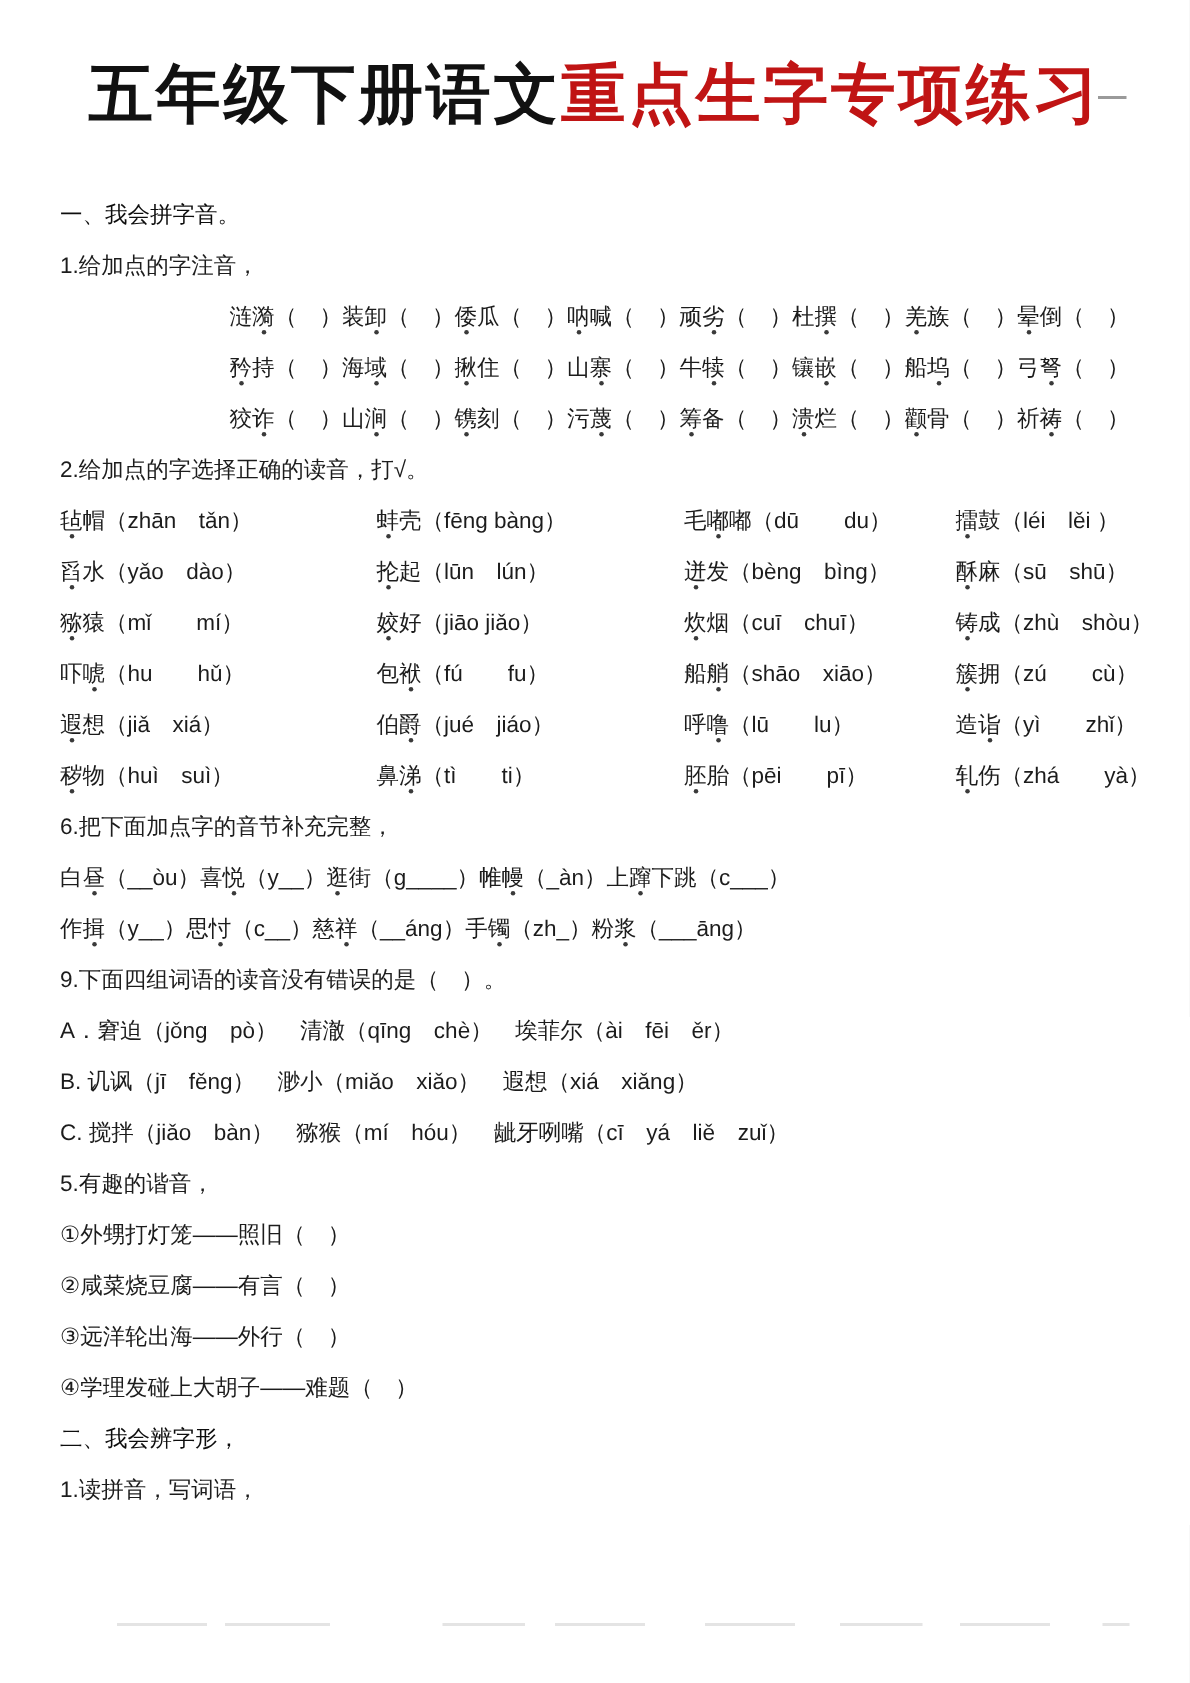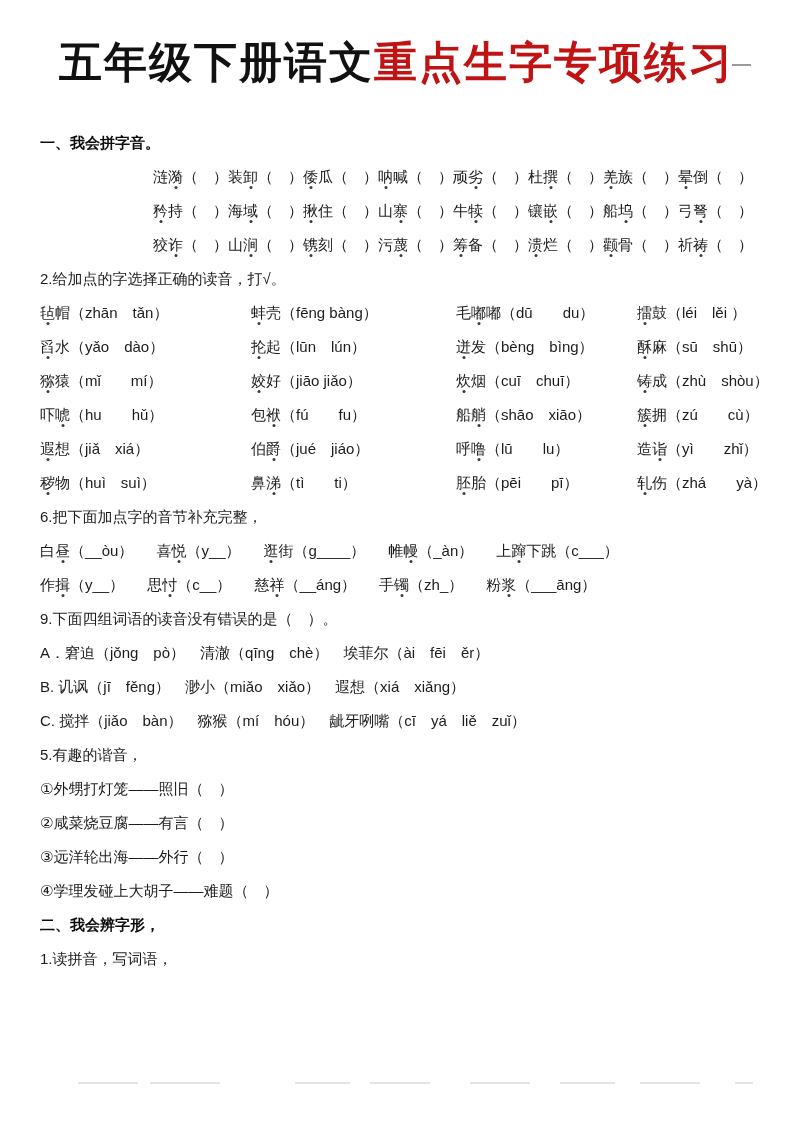--- a/index.html
+++ b/index.html
@@ -13,24 +13,24 @@
     text-align:center;margin:0;padding-top:36px;height:70px;
     font-size:43px;font-weight:800;letter-spacing:2px;line-height:60px;
     font-family:Liberation Mono, monospace;
     white-space:nowrap;
   }
   .t-black{color:#111;}
   .t-red{color:#c01414;}
   .corner-mark{position:absolute;top:64px;right:42px;width:19px;height:2px;background:#9a9a9a;}
   .content{padding-top:20px;}
   .line{height:34px;display:flex;align-items:center;white-space:pre;overflow:visible;}
-  .heading{font-weight:bold;color:#0d0d0d;}
+  .heading{font-weight:normal;color:#0d0d0d;}
   .row-sb{justify-content:flex-end;}
   .row-g4{display:grid;grid-template-columns:211px 205px 181px auto;align-items:center;}
-  .row-g5{justify-content:flex-start;gap:23px;}
+  .row-g5{justify-content:flex-start;}
   .item{display:inline-block;white-space:pre;}
   
   .dc{position:relative;display:inline-block;}
   .dc::after{
     content:"";position:absolute;left:50%;bottom:-2px;transform:translateX(-50%);
     width:3px;height:3px;border-radius:50%;background:#3a3a3a;
   }
   
   .faint-row{position:absolute;left:40px;right:40px;top:1082px;height:3px;}
   .faint-row i{position:absolute;top:0;height:2px;background:#e4e4e4;display:block;}
@@ -40,20 +40,21 @@
 
 <div class="page">
   <div class="corner-mark"></div>
 
   <h1 class="title"><span class="t-black">五年级下册语文</span><span class="t-red">重点生字专项练习</span></h1>
 
   <div class="content">
 
     <div class="line heading">一、我会拼字音。</div>
 
+    <div class="line">1.给加点的字注音，</div>
 
     <div class="line row-sb">
       <span class="item">涟<span class="dc">漪</span>（　）</span>
       <span class="item">装<span class="dc">卸</span>（　）</span>
       <span class="item"><span class="dc">倭</span>瓜（　）</span>
       <span class="item"><span class="dc">呐</span>喊（　）</span>
       <span class="item">顽<span class="dc">劣</span>（　）</span>
       <span class="item">杜<span class="dc">撰</span>（　）</span>
       <span class="item"><span class="dc">羌</span>族（　）</span>
       <span class="item"><span class="dc">晕</span>倒（　）</span>

